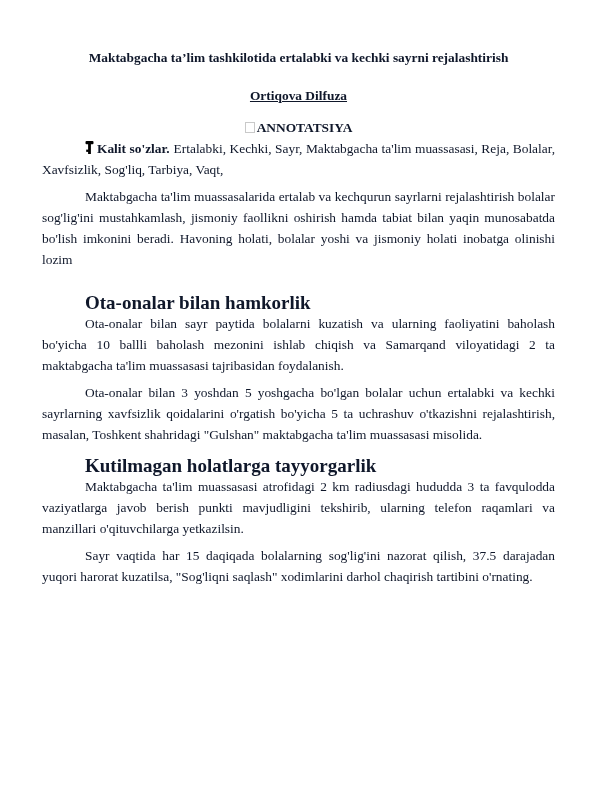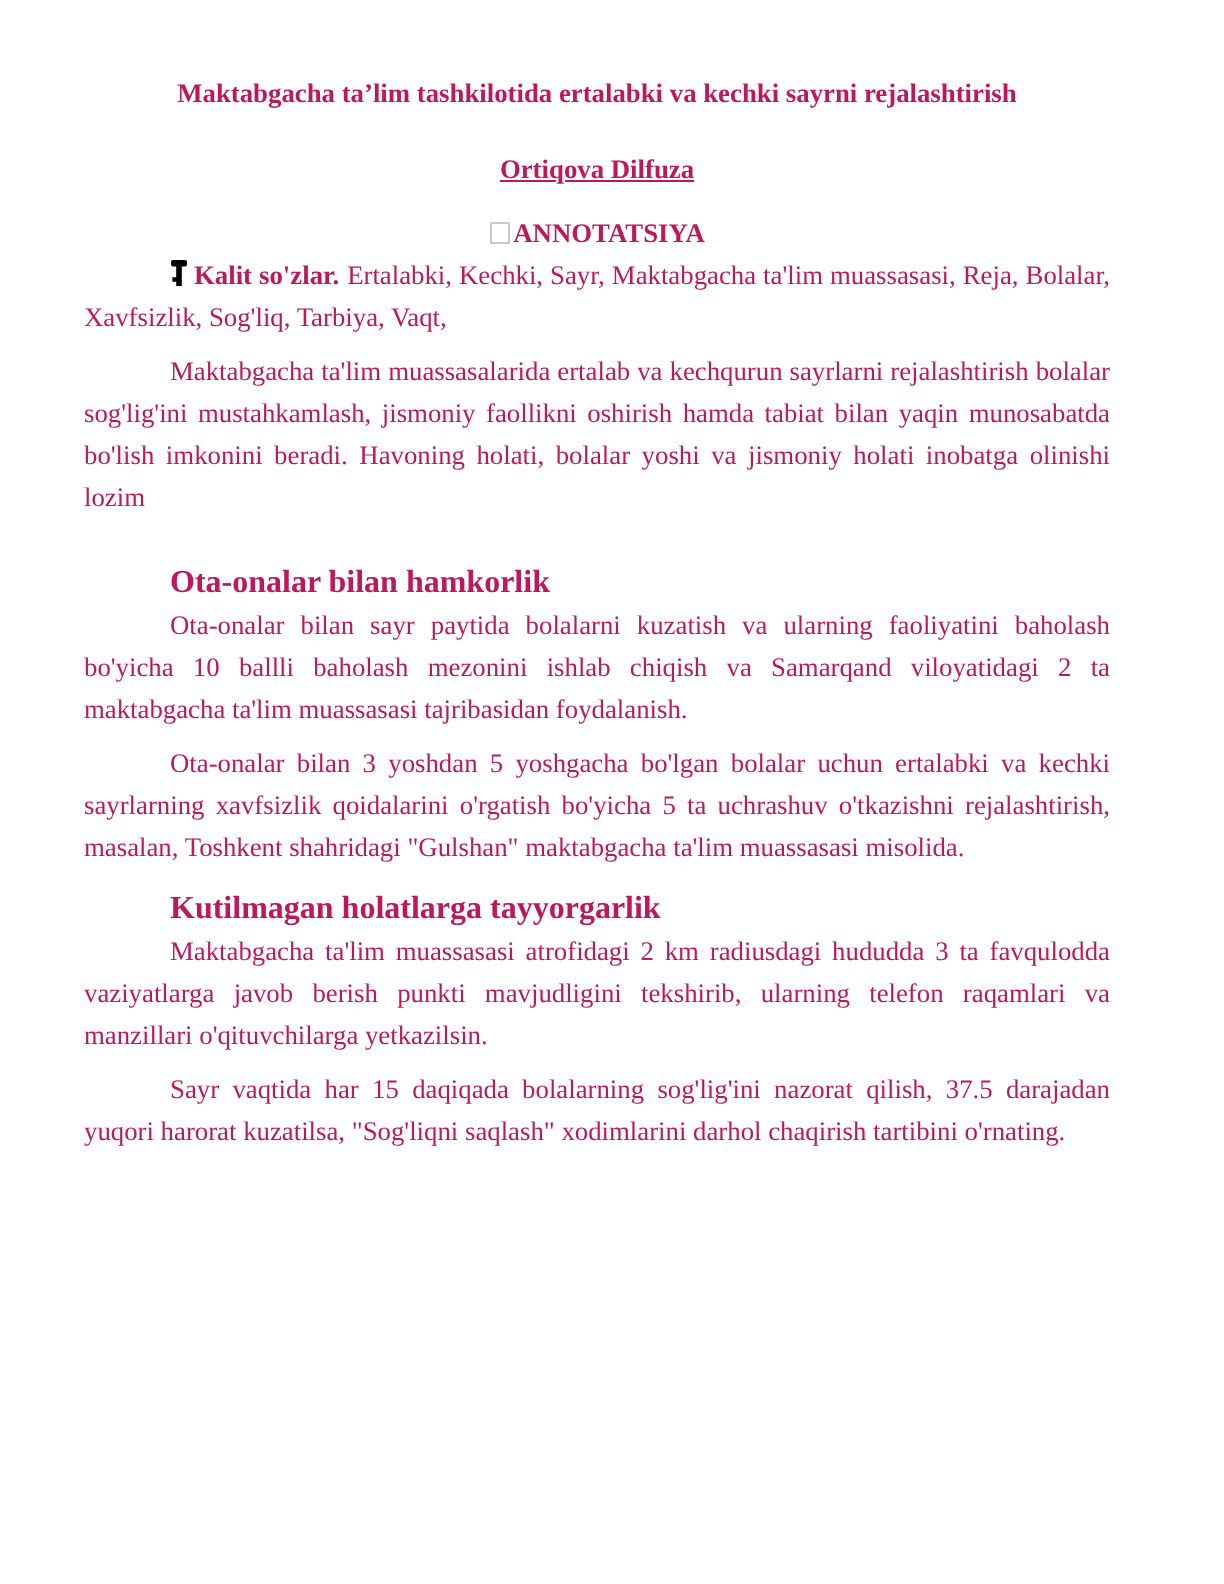--- a/index.html
+++ b/index.html
@@ -1,22 +1,22 @@
 <!DOCTYPE html>
 <html><head>
 <meta charset="utf-8">
 <style>
   * { box-sizing: border-box; }
   html, body { margin: 0; padding: 0; background: #ffffff; }
   .page {
     width: 612px;
     height: 792px;
     background: #ffffff;
-    color: #be185d;
-    padding: 36px 57px 20px 42px;
+    color: #0f172a;
+    padding: 47px 57px 20px 42px;
     font-family: "Liberation Serif", "DejaVu Serif", serif;
     font-size: 13.4px;
     line-height: 21px;
     overflow: hidden;
   }
   .doc-title {
     text-align: center;
     font-weight: bold;
     white-space: nowrap;
     margin: 0 0 17px 0;
@@ -52,21 +52,21 @@
     width: 9px;
     height: 13px;
     margin-right: 3px;
     vertical-align: -1px;
   }
   .key-icon-wrap svg { display: block; }
   .section-heading {
     font-weight: bold;
     margin: 0;
     text-indent: 43px;
-    font-size: 16px;
+    font-size: 19px;
     line-height: 21px;
   }
   .section-0 { margin-top: 22px; }
   .section-1 { margin-top: 10px; }
 </style>
 </head>
 <body>
 
 <div class="page">
 

